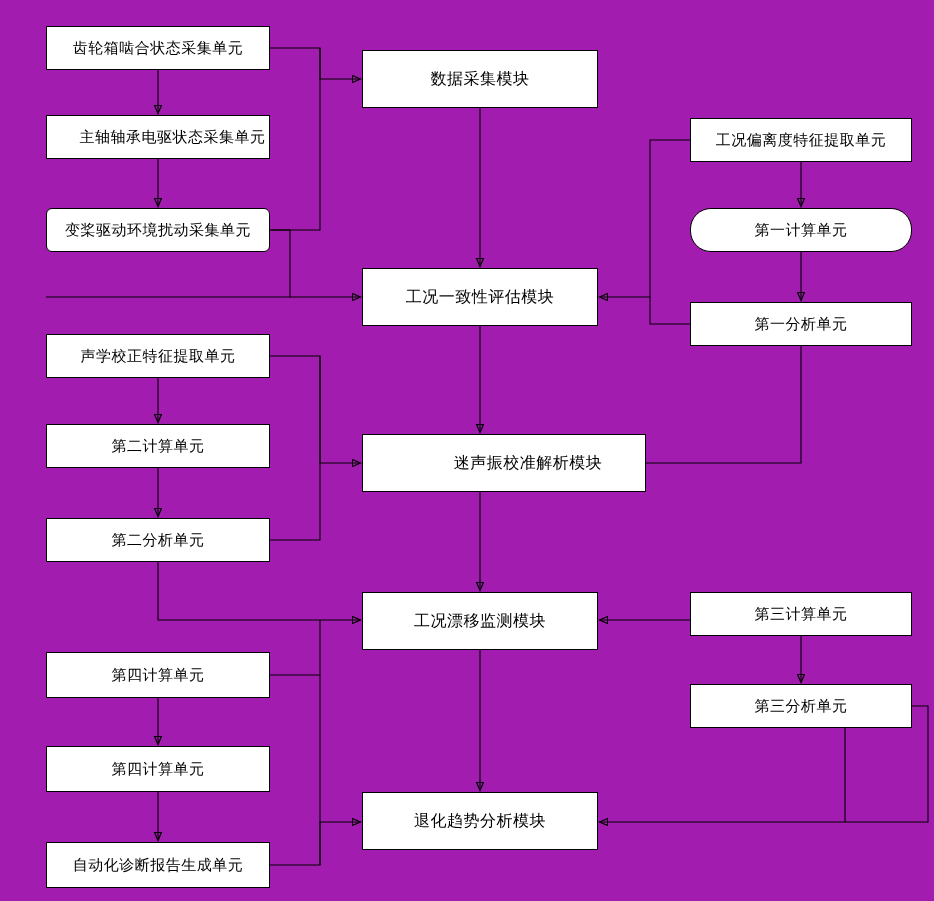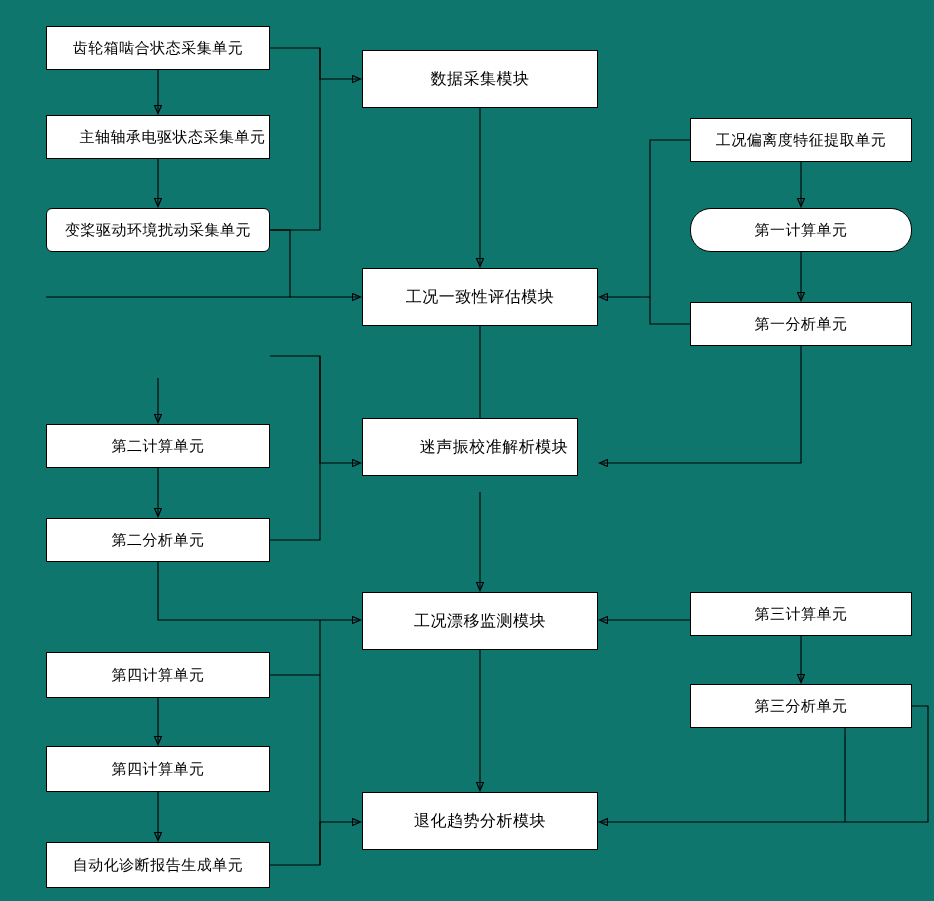--- a/index.html
+++ b/index.html
@@ -7,21 +7,21 @@
     padding: 0;
     background: #ffffff;
   }
   body {
     font-family: "Liberation Sans", sans-serif;
   }
   #diagram {
     position: relative;
     width: 934px;
     height: 901px;
-    background: #0f766e;
+    background: #a21caf;
     overflow: hidden;
   }
   .node {
     position: absolute;
     box-sizing: border-box;
     border: 1px solid #000000;
     background: #ffffff;
     display: flex;
     align-items: center;
     justify-content: center;
@@ -133,30 +133,33 @@
     </div>
 
   <div class="node" style="left:690px;top:302px;width:222px;height:44px;">
       <span>第一分析单元</span>
     </div>
 
   <div class="node big" style="left:362px;top:268px;width:236px;height:58px;">
       <span>工况一致性评估模块</span>
     </div>
 
+  <div class="node" style="left:46px;top:334px;width:224px;height:44px;">
+      <span>声学校正特征提取单元</span>
+    </div>
 
   <div class="node" style="left:46px;top:424px;width:224px;height:44px;">
       <span>第二计算单元</span>
     </div>
 
   <div class="node" style="left:46px;top:518px;width:224px;height:44px;">
       <span>第二分析单元</span>
     </div>
 
-  <div class="node big" style="left:362px;top:418px;width:216px;height:58px;padding-left:48px;">
+  <div class="node big" style="left:362px;top:434px;width:284px;height:58px;padding-left:48px;">
       <span>迷声振校准解析模块</span>
     </div>
 
   <div class="node big" style="left:362px;top:592px;width:236px;height:58px;">
       <span>工况漂移监测模块</span>
     </div>
 
   <div class="node" style="left:690px;top:592px;width:222px;height:44px;">
       <span>第三计算单元</span>
     </div>

